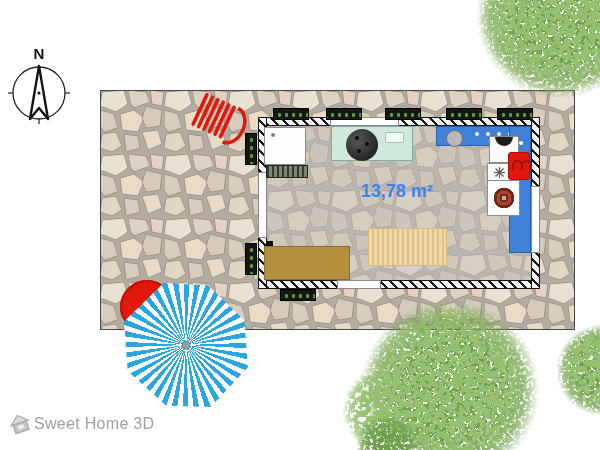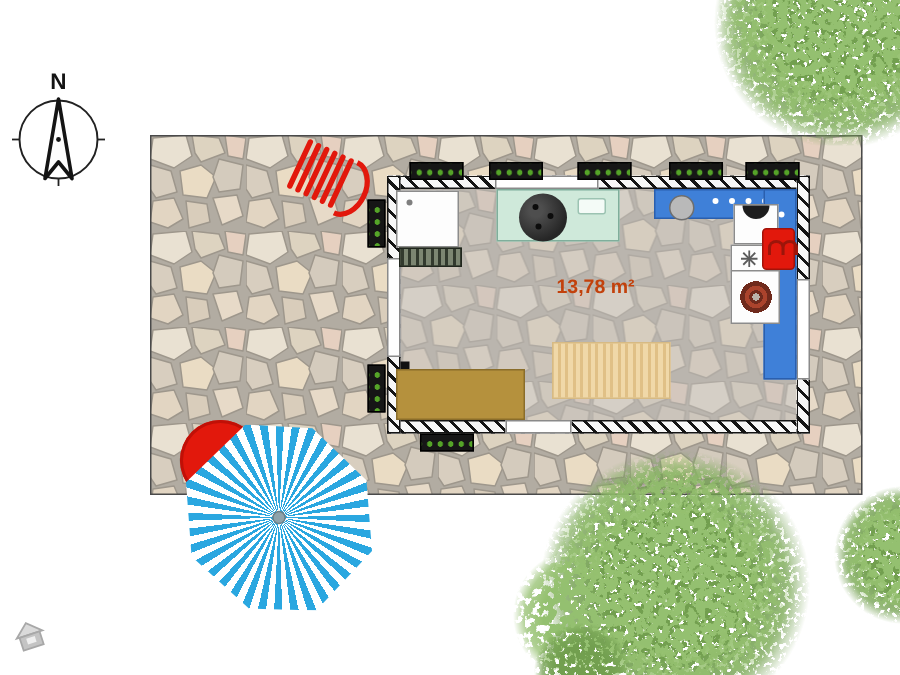--- a/index.html
+++ b/index.html
@@ -33,21 +33,21 @@
   .burner{position:absolute;width:22px;height:22px;border-radius:50%;
           background:radial-gradient(circle,#b9b3a9 0 2.5px,#6f2a1c 2.5px 4.5px,#aa432c 4.5px 7.5px,#6f2a1c 7.5px 10.5px,rgba(0,0,0,0) 10.5px);}
   .table{background:var(--table-brown,#b5913d);border:1px solid #8a6d2a;}
   .table-knob{position:absolute;left:2px;top:-6px;width:6px;height:5px;background:#111;}
   .rug{background-color:var(--rug-tan,#f0d8a8);
        background-image:repeating-linear-gradient(90deg,rgba(0,0,0,0) 0 3px,#e0c086 3px 5px);
        border:1px solid #d7ba83;}
   .fbox{position:absolute;background-color:#161616;border:1px solid #000;
         background-image:radial-gradient(circle,#55a428 0 1.7px,rgba(0,0,0,0) 2px);
         background-size:7px 8px;background-position:2px 2px;}
-  .area-label{position:absolute;transform:translate(-50%,-50%);font-size:13px;font-weight:bold;color:#c2410c;white-space:nowrap;}
+  .area-label{position:absolute;transform:translate(-50%,-50%);font-size:18px;font-weight:bold;color:#3b82f6;white-space:nowrap;}
   .parasol{position:absolute;border-radius:4px;
            background:repeating-conic-gradient(from 8deg,var(--parasol-blue,#2aa7e0) 0deg 5deg,#ffffff 5deg 10deg);
            clip-path:polygon(32% 0,68% 2%,97% 30%,100% 68%,70% 100%,34% 99%,3% 71%,0 31%);}
   .parasol-hub{position:absolute;left:50%;top:50%;width:7px;height:7px;transform:translate(-50%,-50%);
                border-radius:50%;background:#8fa3ab;border:1px solid #6c7e86;}
   .red-table{position:absolute;border-radius:50%;background:var(--accent-red,#ee1409);box-shadow:inset 0 0 0 2px #c01007;}
   .watermark{position:absolute;left:34px;top:415px;font-size:16px;color:var(--logo-gray,#a0a0a0);letter-spacing:.3px;}
 </style>
 </head>
 <body>
@@ -213,14 +213,15 @@
     <circle cx="33" cy="53" r="1.6" fill="#141414"></circle>
   </svg>
 
   <svg class="abs" style="left:8px;top:412px" width="24" height="24">
     <g transform="rotate(-18 12 12)">
       <polygon points="3,11 12,3 21,11" fill="#dadada" stroke="#a8a8a8" stroke-width="1.2"></polygon>
       <rect x="5" y="11" width="14" height="9" fill="#c4c4c4" stroke="#a8a8a8" stroke-width="1.2"></rect>
       <rect x="9" y="13" width="6" height="4" fill="#efefef"></rect>
     </g>
   </svg>
+  <div class="watermark">Sweet Home 3D</div>
 
 </div>
 
 </body></html>

